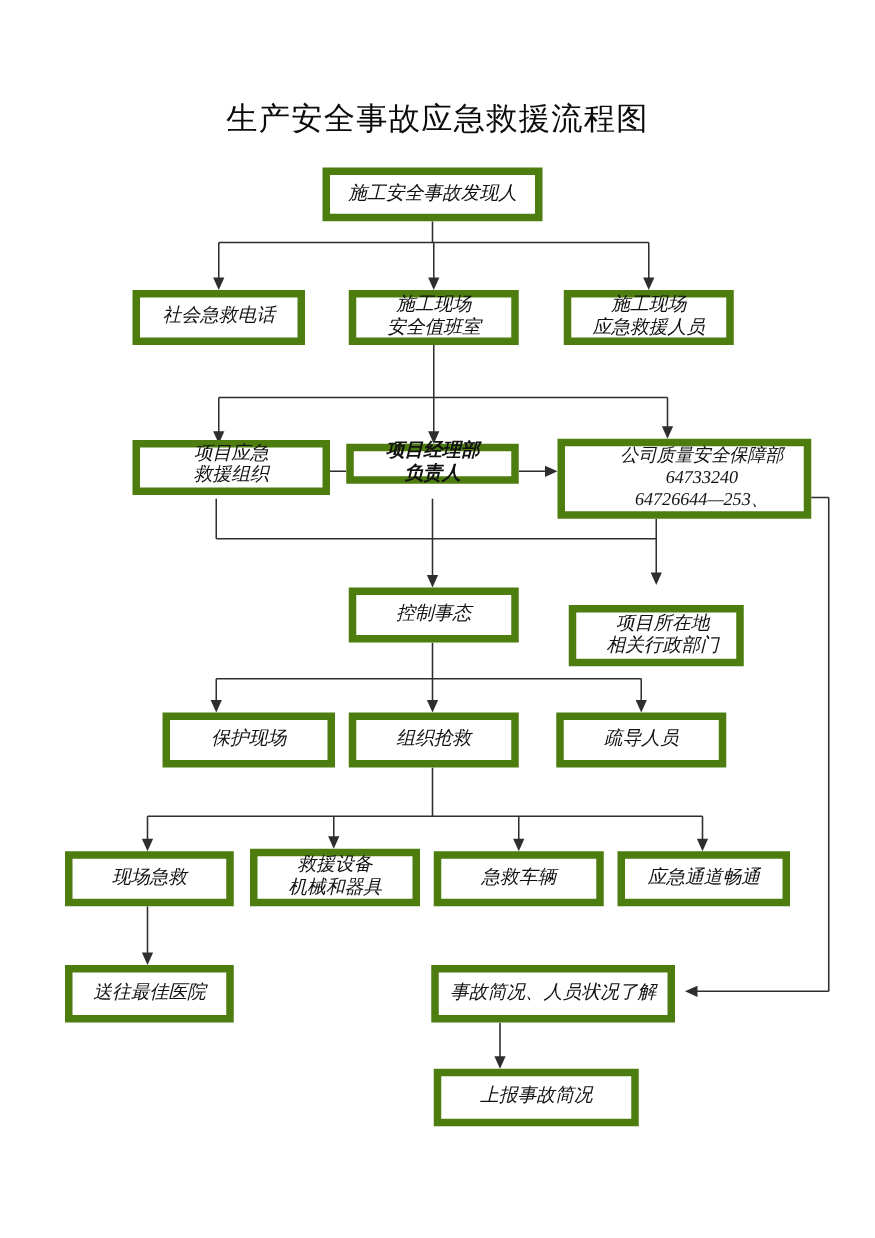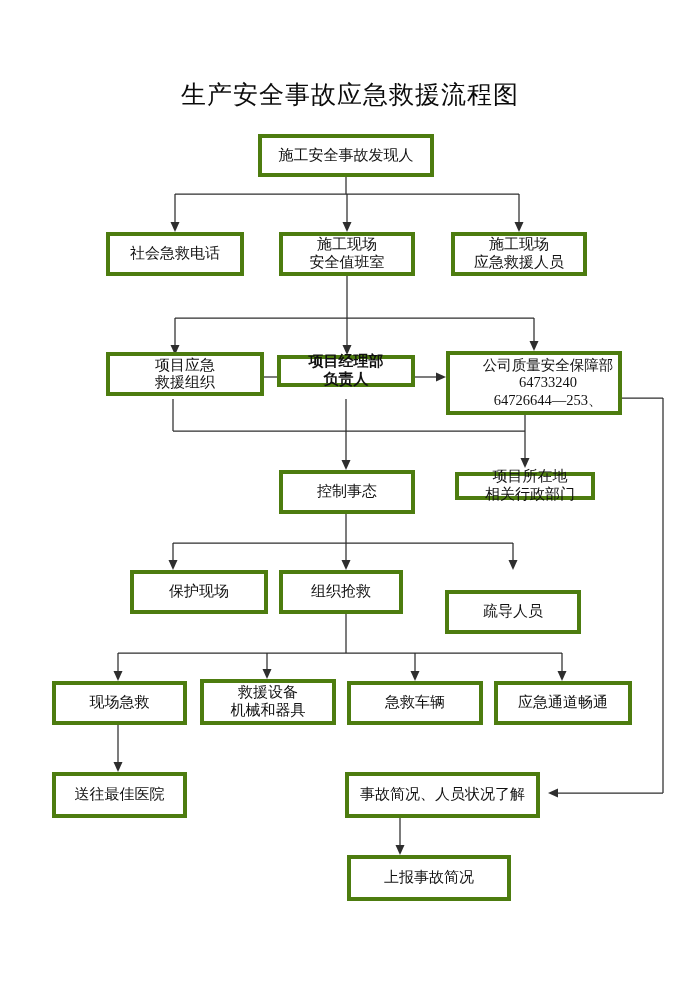--- a/index.html
+++ b/index.html
@@ -2,24 +2,24 @@
 <html><head>
 <meta charset="utf-8">
 <style>
   html,body{margin:0;padding:0;background:#ffffff;}
   body{width:700px;height:990px;position:relative;overflow:hidden;
        font-family:"Liberation Serif","DejaVu Serif",serif;color:#111;}
   #canvas{position:absolute;left:0;top:0;width:700px;height:990px;}
   .title{position:absolute;left:0;top:78px;width:700px;text-align:center;
          font-size:25px;letter-spacing:1px;color:#0b0b0b;
          font-family:"Liberation Serif","DejaVu Serif",serif;}
-  .node{position:absolute;box-sizing:border-box;border:4px solid #4d7c0f;
+  .node{position:absolute;box-sizing:border-box;border:6px solid #4d7c0f;
         background:#ffffff;display:flex;align-items:center;justify-content:center;
         text-align:center;line-height:1.18;font-size:15px;color:#111;
-        font-family:"Liberation Serif","DejaVu Serif",serif;}
+        font-family:"Liberation Serif","DejaVu Serif",serif;font-style:italic;}
   .node .txt{display:block;width:100%;padding:0 3px;white-space:pre-line;}
   .node.bold{font-weight:bold;}
   .node.small{font-size:14.5px;}
   svg.wires{position:absolute;left:0;top:0;width:700px;height:990px;
             pointer-events:none;}
   svg.wires line,svg.wires path{stroke:#2e2e2e;stroke-width:1.25;fill:none;}
   svg.wires polygon{fill:#2e2e2e;}
 </style>
 </head>
 <body>
@@ -109,39 +109,39 @@
 应急救援人员</span>
       </div>
       <div class="node" style="left: 106px; top: 352px; width: 158px; height: 44px; align-items: flex-end;">
         <span class="txt">项目应急
 救援组织</span>
       </div>
       <div class="node bold" style="left: 277px; top: 355px; width: 138px; height: 32px;">
         <span class="txt">项目经理部
 负责人</span>
       </div>
-      <div class="node small" style="left: 446px; top: 351px; width: 176px; height: 64px; padding-left: 28px;">
+      <div class="node small" style="left: 446px; top: 351px; width: 203px; height: 64px; padding-left: 28px;">
         <span class="txt">公司质量安全保障部
 64733240
 64726644—253、</span>
       </div>
       <div class="node" style="left: 279px; top: 470px; width: 136px; height: 44px;">
         <span class="txt">控制事态</span>
       </div>
-      <div class="node" style="left: 455px; top: 472px; width: 140px; height: 28px; padding-left: 10px;">
+      <div class="node" style="left: 455px; top: 484px; width: 140px; height: 49px; padding-left: 10px;">
         <span class="txt">项目所在地
 相关行政部门</span>
       </div>
       <div class="node" style="left: 106px; top: 570px; width: 138px; height: 44px; margin-left: 24px;">
         <span class="txt">保护现场</span>
       </div>
-      <div class="node" style="left: 279px; top: 570px; width: 124px; height: 44px;">
+      <div class="node" style="left: 279px; top: 570px; width: 136px; height: 44px;">
         <span class="txt">组织抢救</span>
       </div>
-      <div class="node" style="left: 445px; top: 570px; width: 136px; height: 44px; margin-top: 20px;">
+      <div class="node" style="left: 445px; top: 570px; width: 136px; height: 44px;">
         <span class="txt">疏导人员</span>
       </div>
       <div class="node" style="left: 52px; top: 681px; width: 135px; height: 44px;">
         <span class="txt">现场急救</span>
       </div>
       <div class="node" style="left: 200px; top: 679px; width: 136px; height: 46px;">
         <span class="txt">救援设备
 机械和器具</span>
       </div>
       <div class="node" style="left: 347px; top: 681px; width: 136px; height: 44px;">

